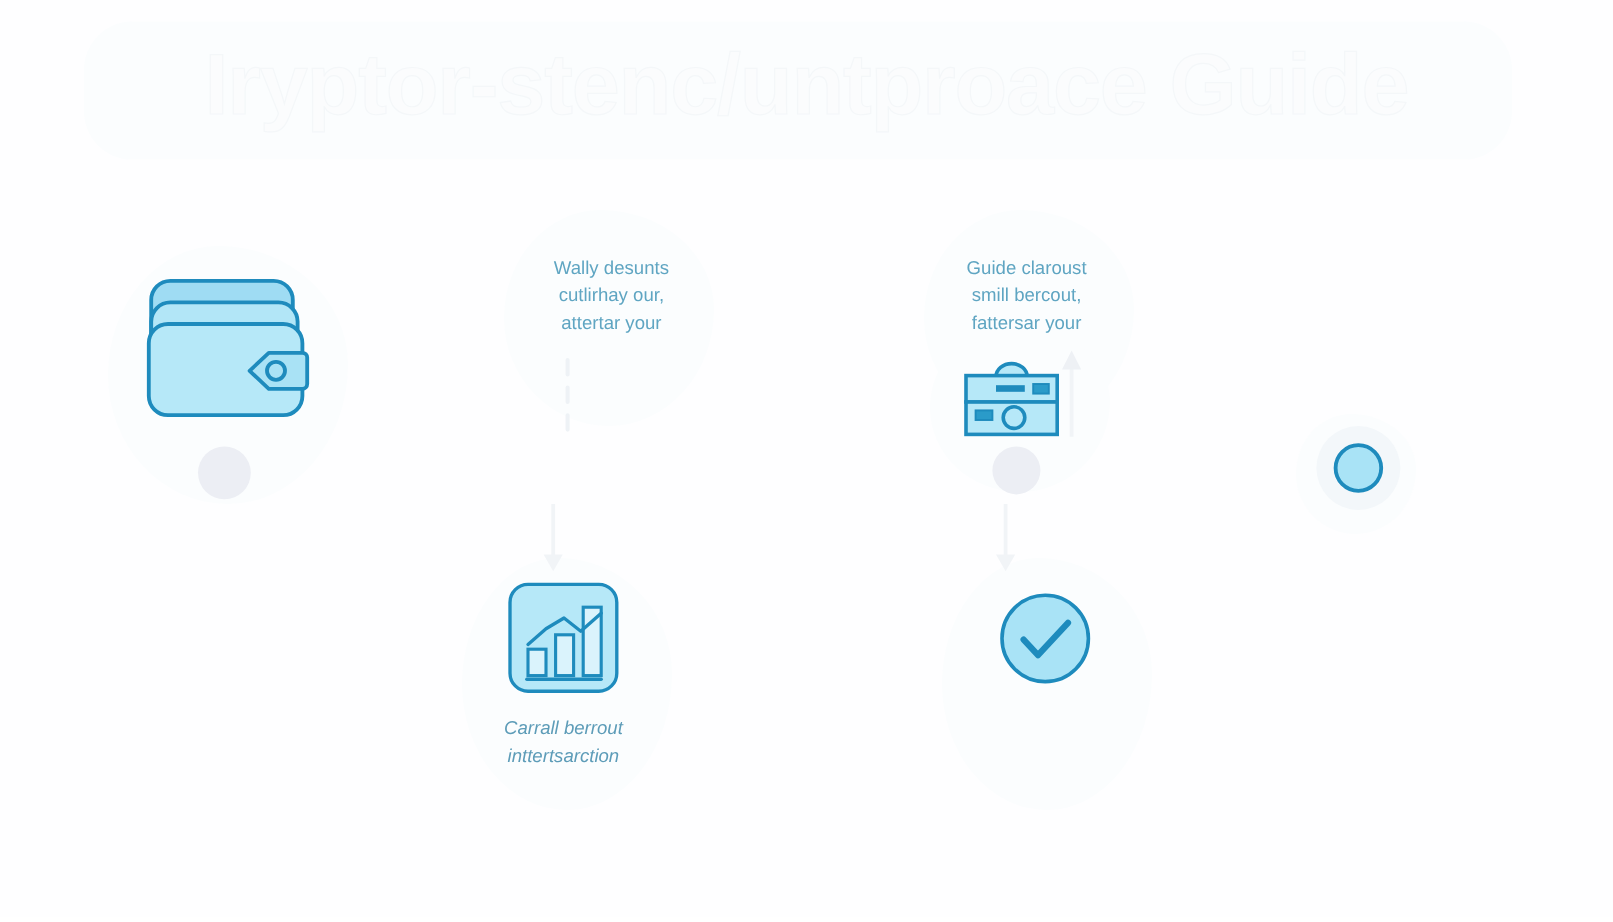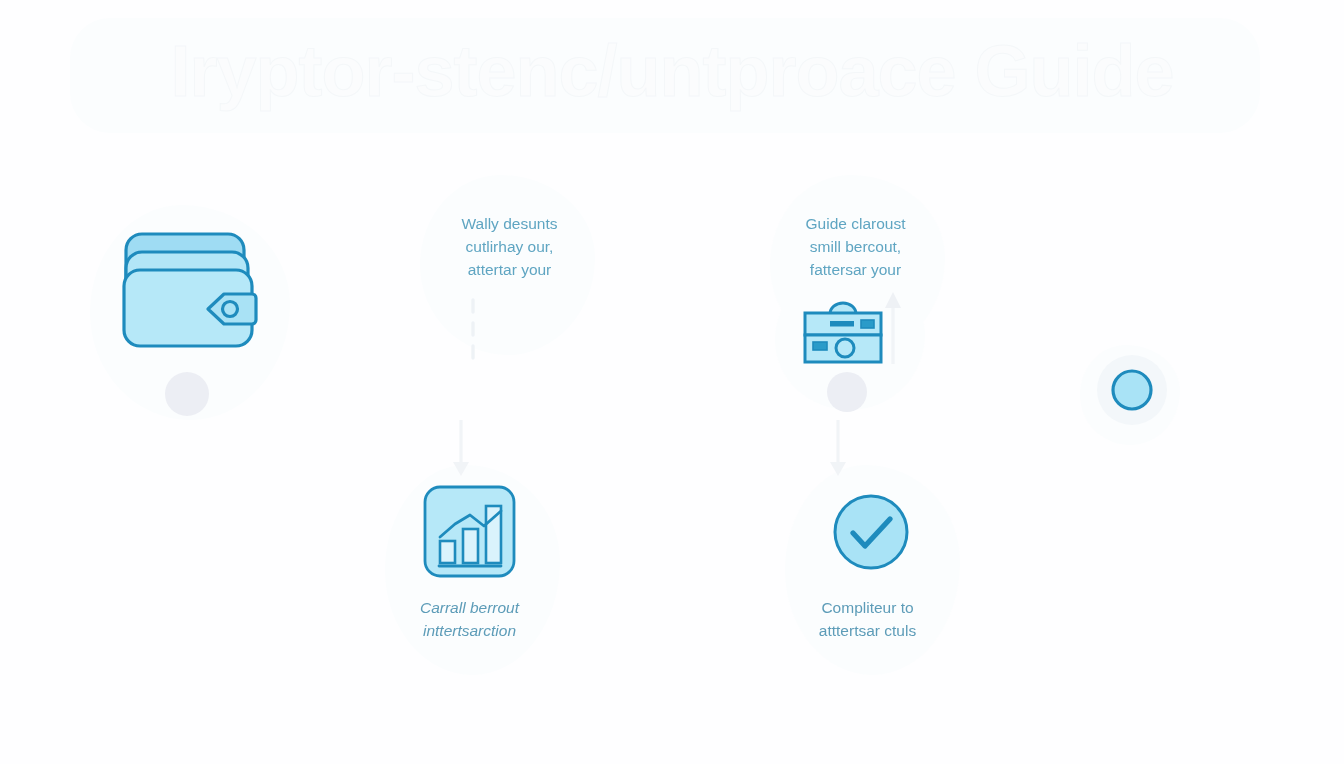--- a/index.html
+++ b/index.html
@@ -171,22 +171,20 @@
 
   <div class="node" style="left:832px; top:493px; width:78px; height:78px;">
     <div class="icon-wrap" style="width:78px; height:78px;">
       <svg viewBox="0 0 78 78" width="78" height="78">
         <circle cx="39" cy="39" r="36" fill="#a9e3f6" stroke="#1e8bbd" stroke-width="3"></circle>
         <polyline points="21,40 33,53 58,26" fill="none" stroke="#1e8bbd" stroke-width="5.2" stroke-linecap="round" stroke-linejoin="round"></polyline>
       </svg>
     </div>
   </div>
 
-  <div class="caption" style="left:770px; top:596px; width:195px;">Compliteur to
-atttertsar ctuls</div>
 
   <div class="halo" style="left:1097px; top:355px; width:70px; height:70px;"></div>
   <div class="node" style="left:1110px; top:368px; width:44px; height:44px;">
     <div class="icon-wrap" style="width:44px; height:44px;">
       <svg viewBox="0 0 44 44" width="44" height="44">
         <circle cx="22" cy="22" r="19" fill="#a9e3f6" stroke="#1e8bbd" stroke-width="3.2"></circle>
       </svg>
     </div>
   </div>
 

